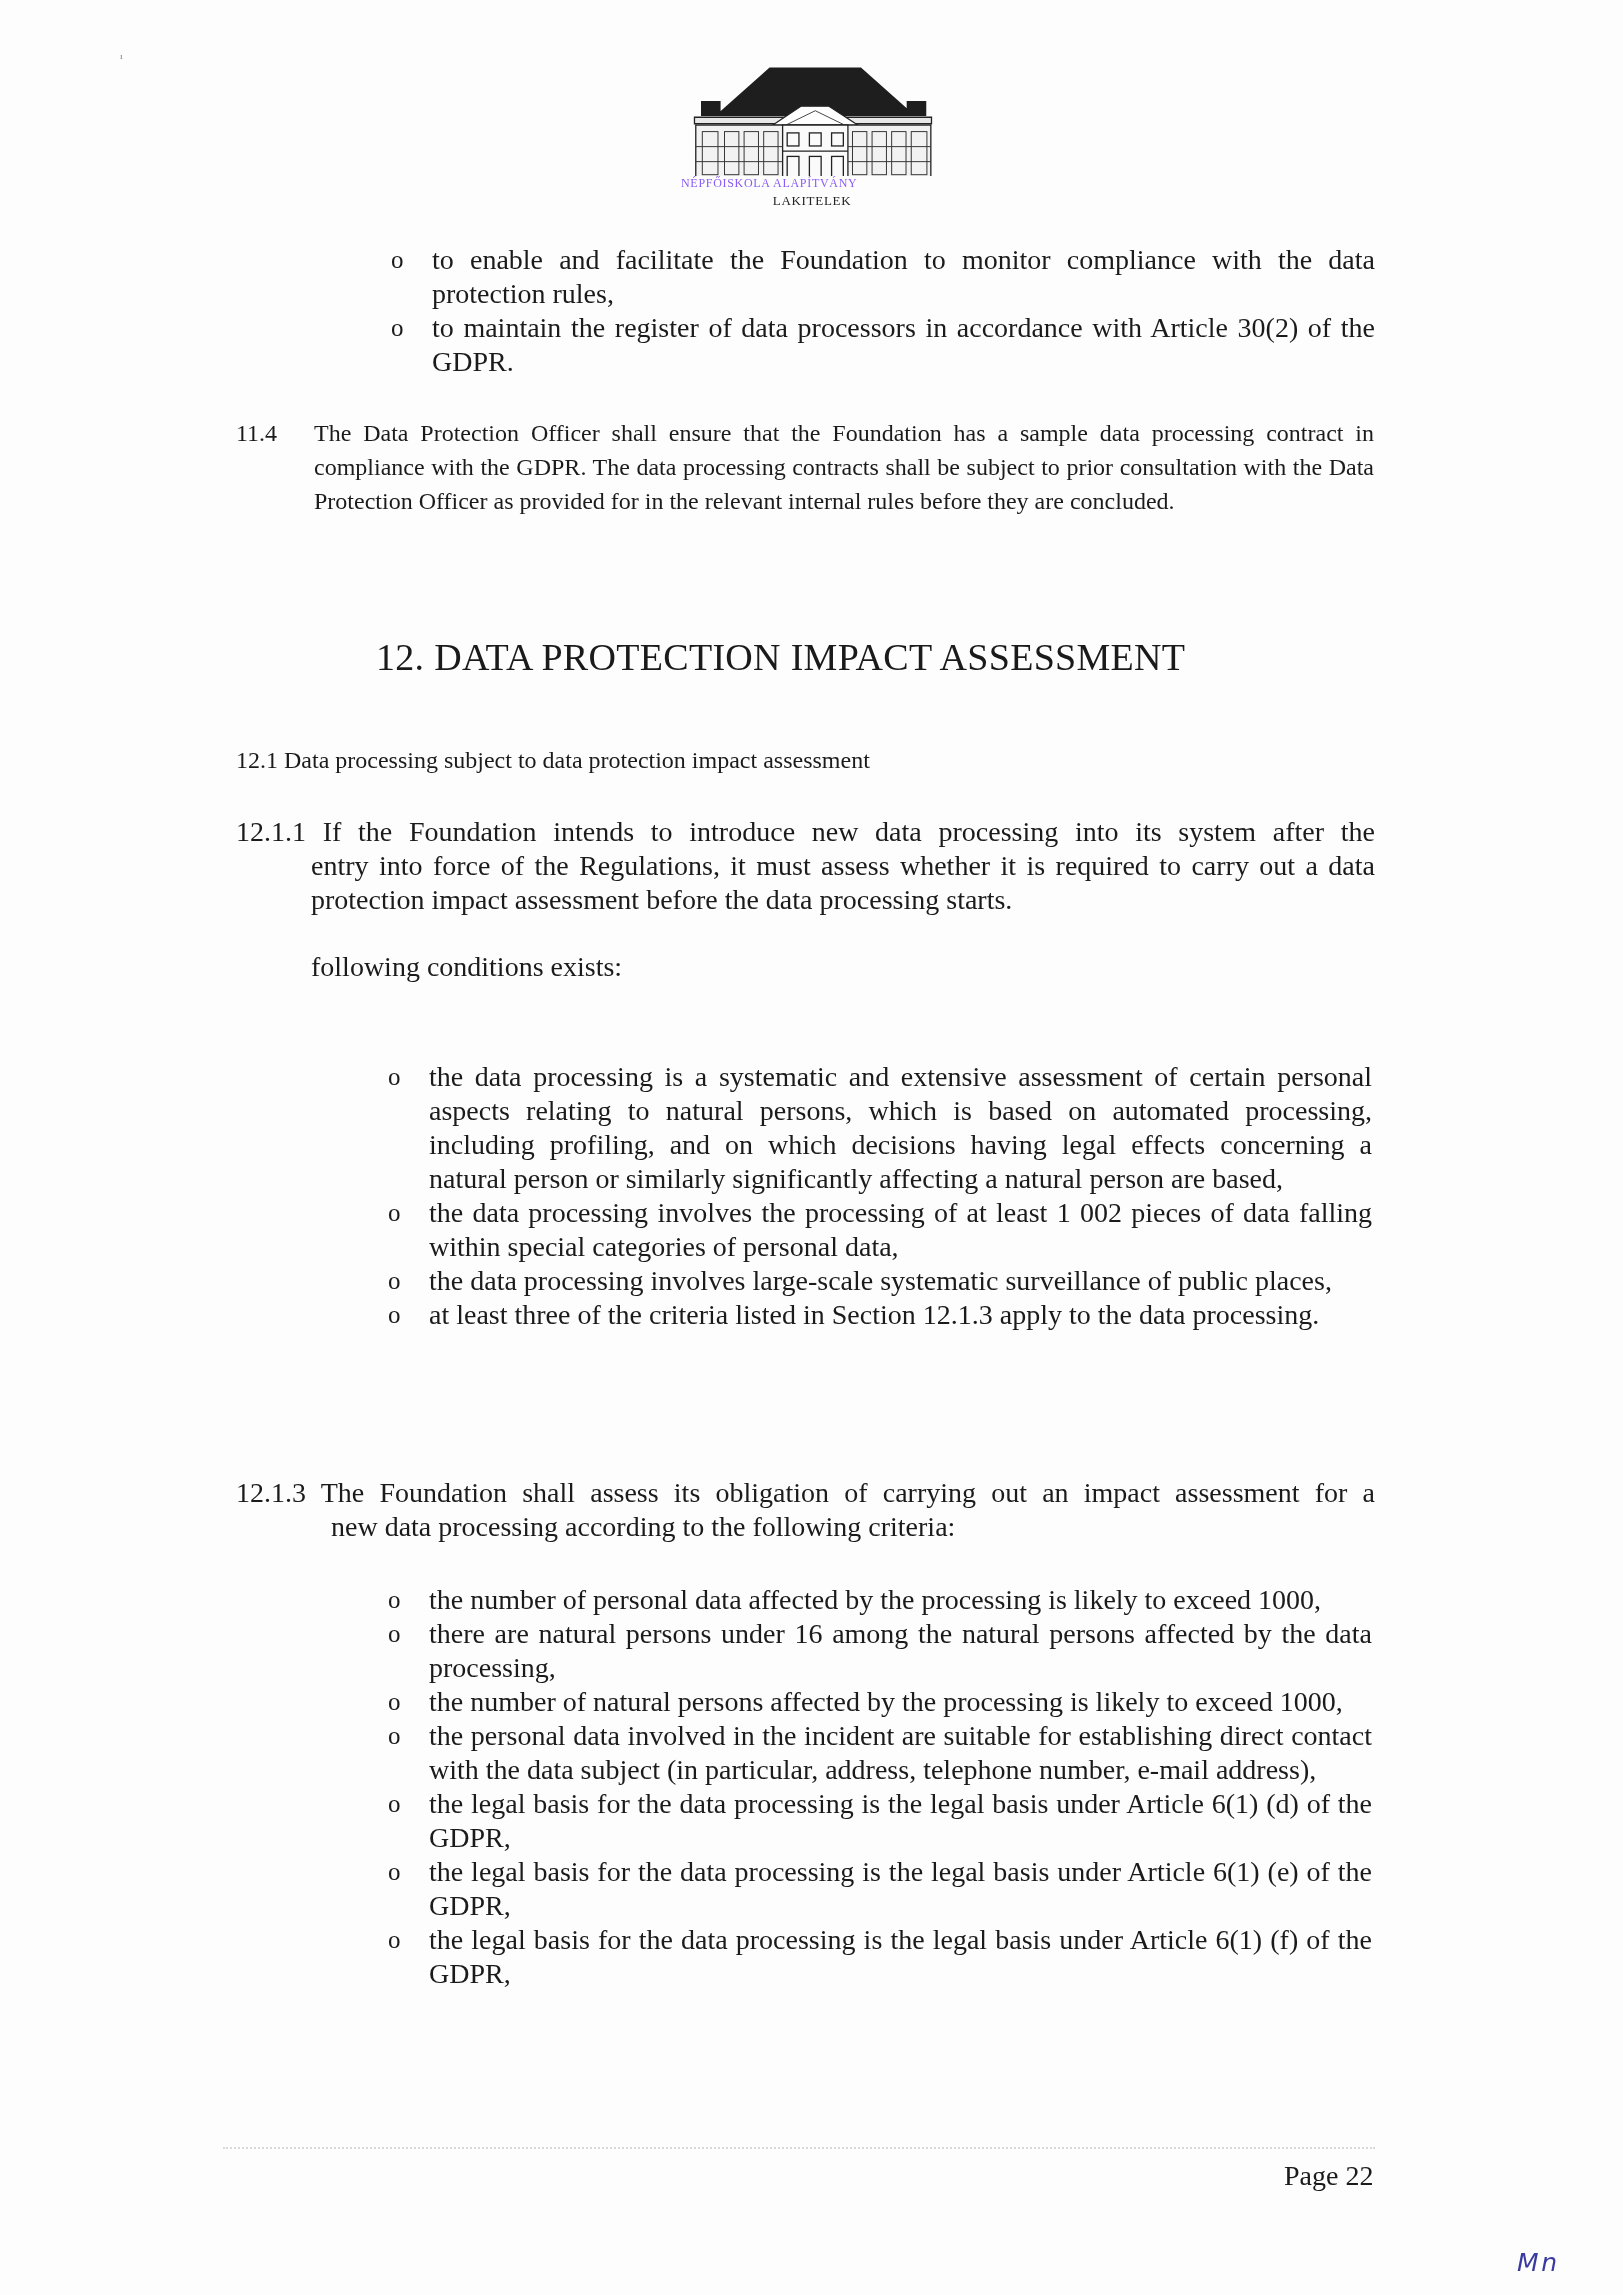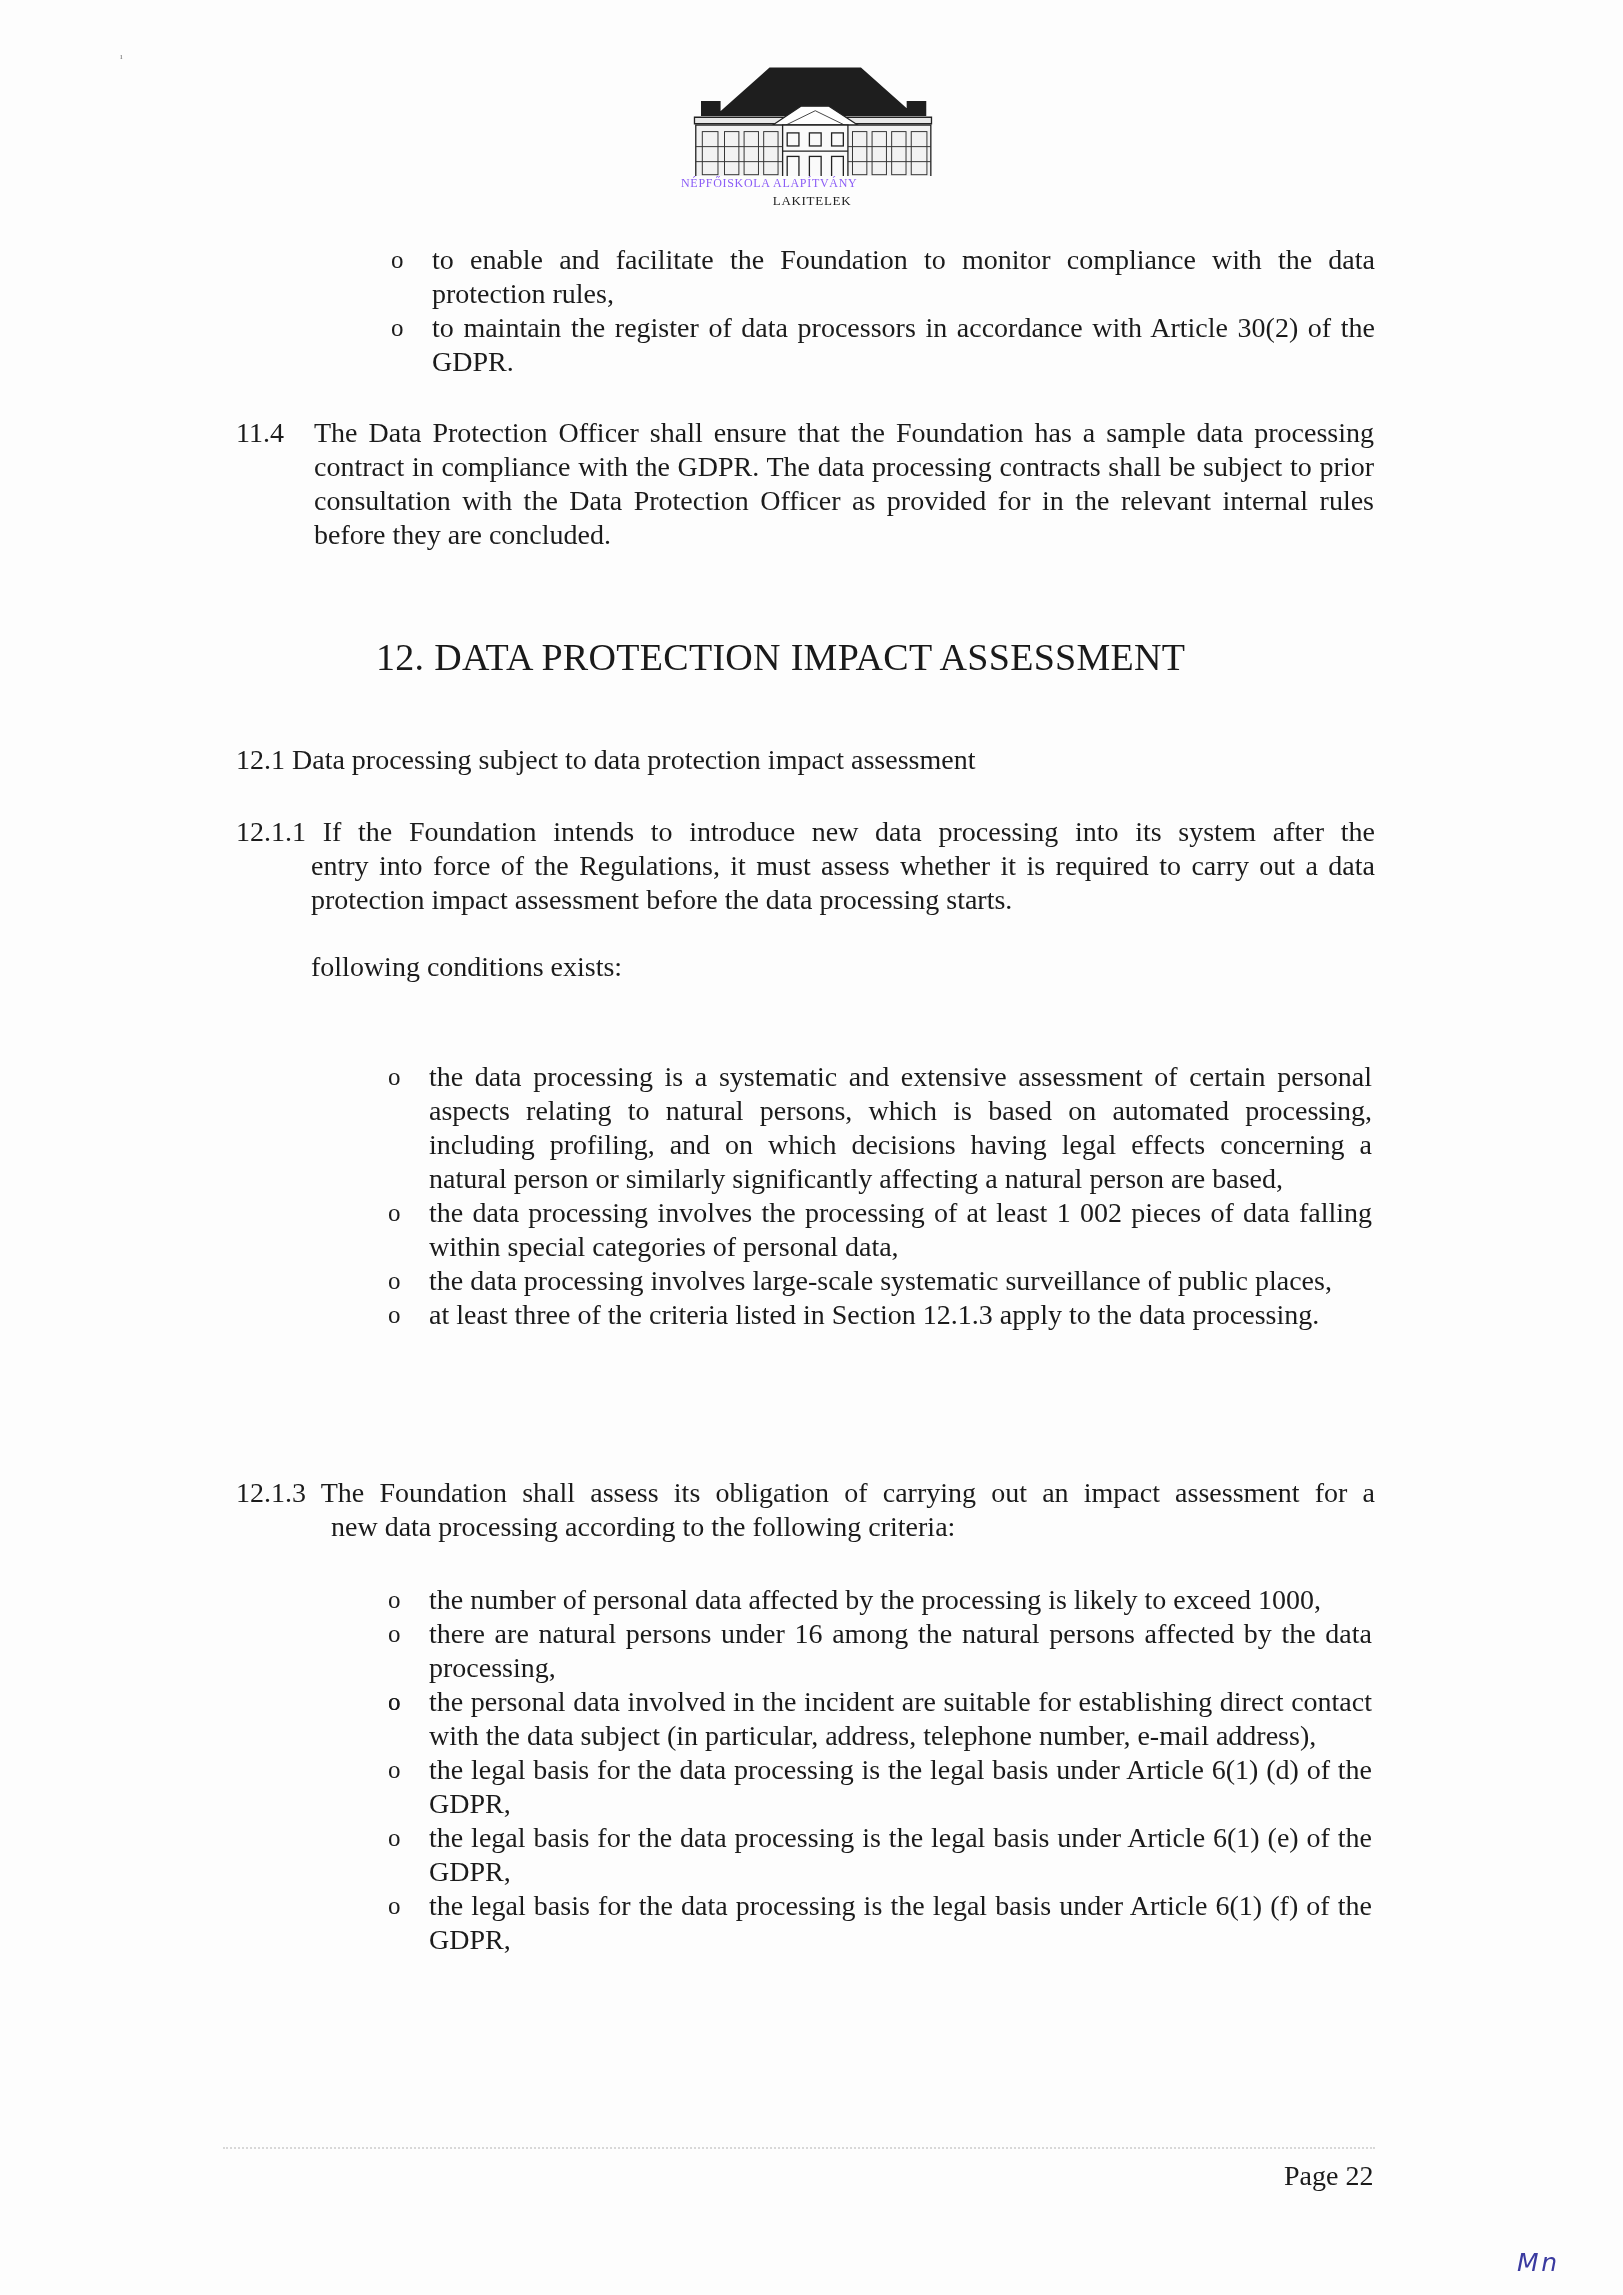--- a/index.html
+++ b/index.html
@@ -8,21 +8,21 @@
     .page { position: absolute; left: 0; top: 0; width: 1623px; height: 2295px; background: #fdfdfd; }
 
     
     .logo { position: absolute; left: 681px; top: 65px; width: 262px; height: 147px; }
     .logo svg { display: block; }
     .logo-text1 { position: absolute; left: 0; top: 111px; width: 262px; text-align: left;
                   font-size: 12px; letter-spacing: 0.7px; color: #8b5cf6; }
     .logo-text2 { position: absolute; left: 0; top: 128px; width: 262px; text-align: center;
                   font-size: 13px; letter-spacing: 0.7px; color: #222; }
 
-    .p { position: absolute; font-size: 28px; line-height: 34px; text-align: justify; color: #1b1b1b; }
+    .p { position: absolute; font-size: 24px; line-height: 34px; text-align: justify; color: #1b1b1b; }
 
     .bullet-list { position: absolute; margin: 0; padding: 0; list-style: none; }
     .bullet-list li { position: relative; font-size: 28px; line-height: 34px; text-align: justify;
                       padding-left: 0; margin: 0; color: #1b1b1b; }
     .bullet-list li .b { position: absolute; left: -41px; top: 0; font-size: 25px; }
 
     .heading { position: absolute; left: 376px; top: 635px; font-size: 38px; font-weight: normal;
                letter-spacing: 0.3px; color: #1a1a1a; white-space: nowrap; }
 
     .hang { position: absolute; font-size: 28px; line-height: 34px; color: #1b1b1b; }
@@ -114,21 +114,21 @@
   </ul>
 
   <div class="hang" style="left:236px; top:1476px; width:1139px;">
     <span class="first"><span>12.1.3</span> <span>The Foundation shall assess its obligation of carrying out an impact assessment for a</span></span>
     <span class="rest" style="margin-left:95px;">new data processing according to the following criteria:</span>
   </div>
 
   <ul class="bullet-list" style="left:429px; top:1583px; width:943px;">
     <li><span class="b">o</span><span>the number of personal data affected by the processing is likely to exceed 1000,</span></li>
     <li><span class="b">o</span><span>there are natural persons under 16 among the natural persons affected by the data processing,</span></li>
-    <li><span class="b">o</span></li>
+    <li><span class="b">o</span><span>the number of natural persons affected by the processing is likely to exceed 1000,</span></li>
     <li><span class="b">o</span><span>the personal data involved in the incident are suitable for establishing direct contact with the data subject (in particular, address, telephone number, e-mail address),</span></li>
     <li><span class="b">o</span><span>the legal basis for the data processing is the legal basis under Article 6(1) (d) of the GDPR,</span></li>
     <li><span class="b">o</span><span>the legal basis for the data processing is the legal basis under Article 6(1) (e) of the GDPR,</span></li>
     <li><span class="b">o</span><span>the legal basis for the data processing is the legal basis under Article 6(1) (f) of the GDPR,</span></li>
   </ul>
 
   <div class="footer-line"></div>
   <div class="page-number">Page 22</div>
   <div class="initials">Mn</div>
 </div>

